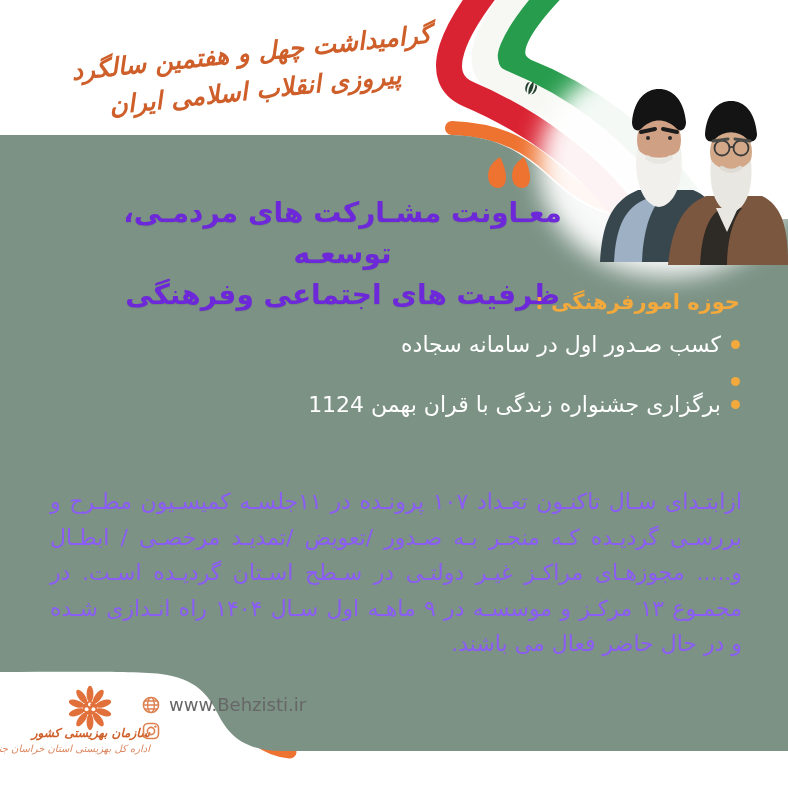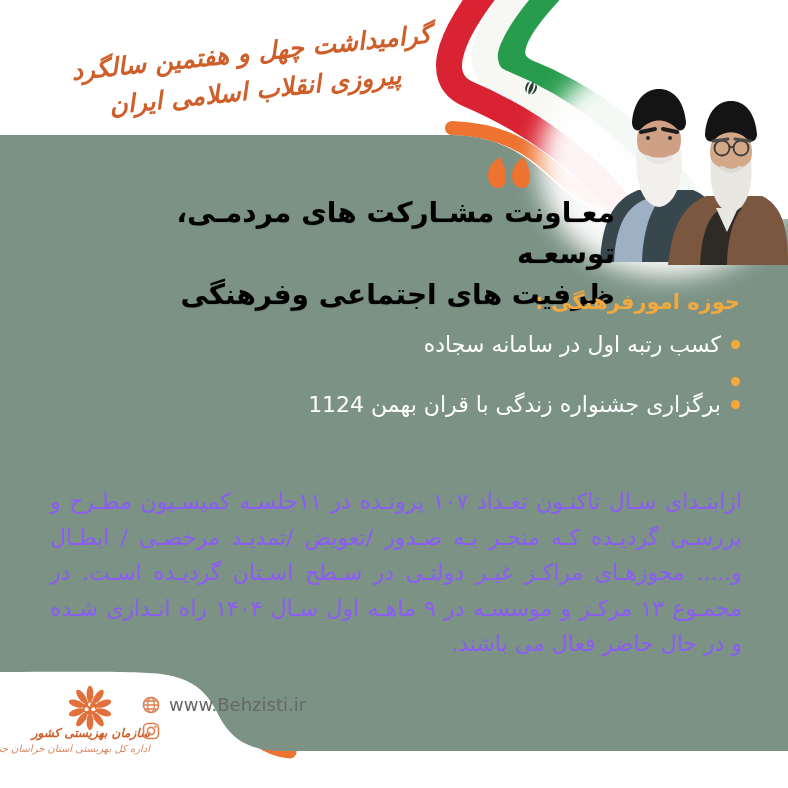--- a/index.html
+++ b/index.html
@@ -14,22 +14,22 @@
     position:absolute;left:42px;top:34px;width:425px;height:100px;
     color:var(--calligraphy-orange,#cf5f2a);
     font-size:25px;font-weight:bold;font-style:italic;
     text-align:center;line-height:1.5;direction:rtl;
     transform:rotate(-6deg);
   }
 
   
   .title-block{
     position:absolute;left:70px;top:192px;width:545px;
-    color:#000000;font-size:28px;font-weight:bold;line-height:41px;
-    direction:rtl;
+    color:#6d28d9;font-size:28px;font-weight:bold;line-height:41px;
+    direction:rtl;text-align:center;
     text-shadow:0 1px 1px rgba(0,0,0,.08);
   }
 
   
   .sec-head{
     position:absolute;right:48px;
     color:var(--heading-amber,#f3a93c);
     font-size:21px;font-weight:bold;direction:rtl;white-space:nowrap;text-align:right;
   }
   .sec-head.cultural{top:290px;}
@@ -145,21 +145,21 @@
 
   <div class="title-block">
     <div>معـاونت مشـارکت های مردمـی، توسعـه</div>
     <div>ظرفیت های اجتماعی وفرهنگی</div>
   </div>
 
   <div class="sec-head cultural">حوزه امورفرهنگی :</div>
   <ul class="bullet-list">
     <li>
       <span class="bullet-dot"></span>
-      <span>کسب رتبه اول در سامانه سجاده</span>
+      <span>کسب صـدور اول در سامانه سجاده</span>
     </li>
     <li>
       <span class="bullet-dot"></span>
     </li>
     <li>
       <span class="bullet-dot"></span>
       <span>برگزاری جشنواره زندگی با قران بهمن 1124</span>
     </li>
   </ul>
 

